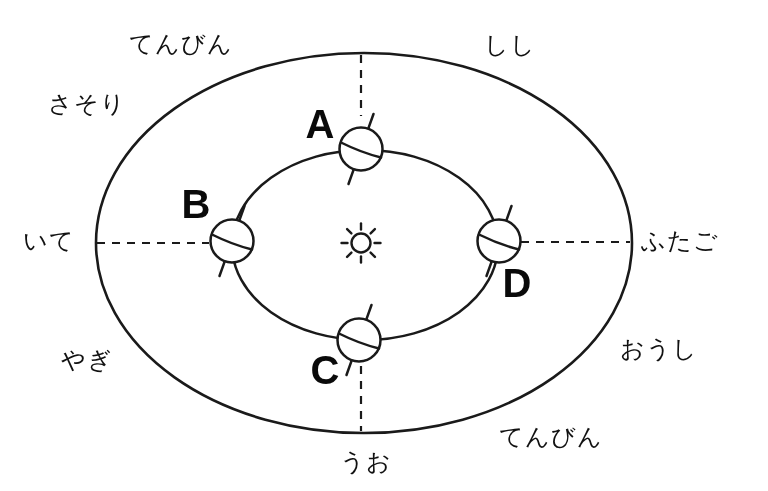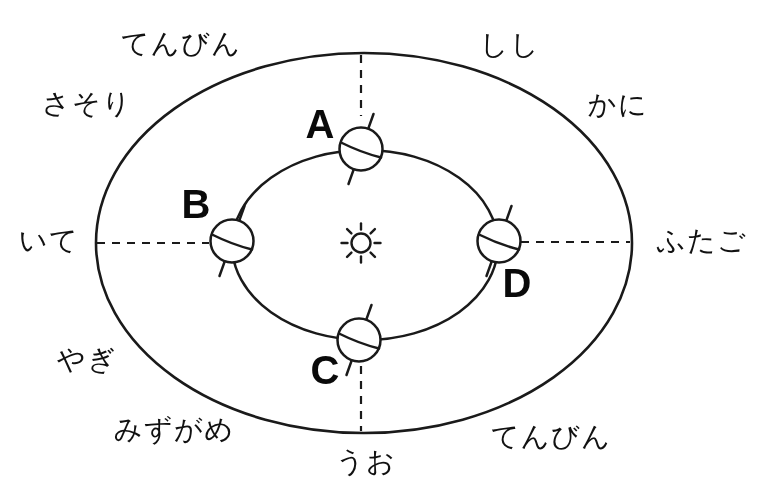--- a/index.html
+++ b/index.html
@@ -9,21 +9,21 @@
     background:#ffffff;
     overflow:hidden;
     font-family:"Liberation Sans","DejaVu Sans",sans-serif;
   }
   .stage svg{position:absolute;left:0;top:0;}
   .zlabel{
     position:absolute;
     transform:translate(-50%,-50%);
     white-space:nowrap;
     color:#111111;
-    font-size:28px;
+    font-size:24px;
     letter-spacing:1.5px;
     line-height:1;
     user-select:none;
   }
   .pos-letter{
     position:absolute;
     transform:translate(-50%,-50%);
     white-space:nowrap;
     color:#0a0a0a;
     font-size:40px;
@@ -76,25 +76,24 @@
 
     <use href="#globe" x="361" y="149"></use>
     <use href="#globe" x="232" y="241"></use>
     <use href="#globe" x="359" y="340"></use>
     <use href="#globe" x="499" y="241"></use>
   </svg>
 
   <span class="zlabel" style="left:181px;top:44px">てんびん</span>
   <span class="zlabel" style="left:87px;top:104px">さそり</span>
   <span class="zlabel" style="left:510px;top:45px">しし</span>
-  <span class="zlabel" style="left:618px;top:105px">かに</span>
   <span class="zlabel" style="left:49px;top:241px">いて</span>
-  <span class="zlabel" style="left:702px;top:241px">ふたご</span>
+  <span class="zlabel" style="left:680px;top:241px">ふたご</span>
   <span class="zlabel" style="left:87px;top:360px">やぎ</span>
-  <span class="zlabel" style="left:174px;top:430px">みずがめ</span>
+  <span class="zlabel" style="left:659px;top:349px">おうし</span>
   <span class="zlabel" style="left:551px;top:437px">てんびん</span>
   <span class="zlabel" style="left:366px;top:462px">うお</span>
 
   <span class="pos-letter" style="left:320px;top:124px">A</span>
   <span class="pos-letter" style="left:196px;top:204px">B</span>
   <span class="pos-letter" style="left:325px;top:370px">C</span>
   <span class="pos-letter" style="left:517px;top:283px">D</span>
 
 </div>
 

